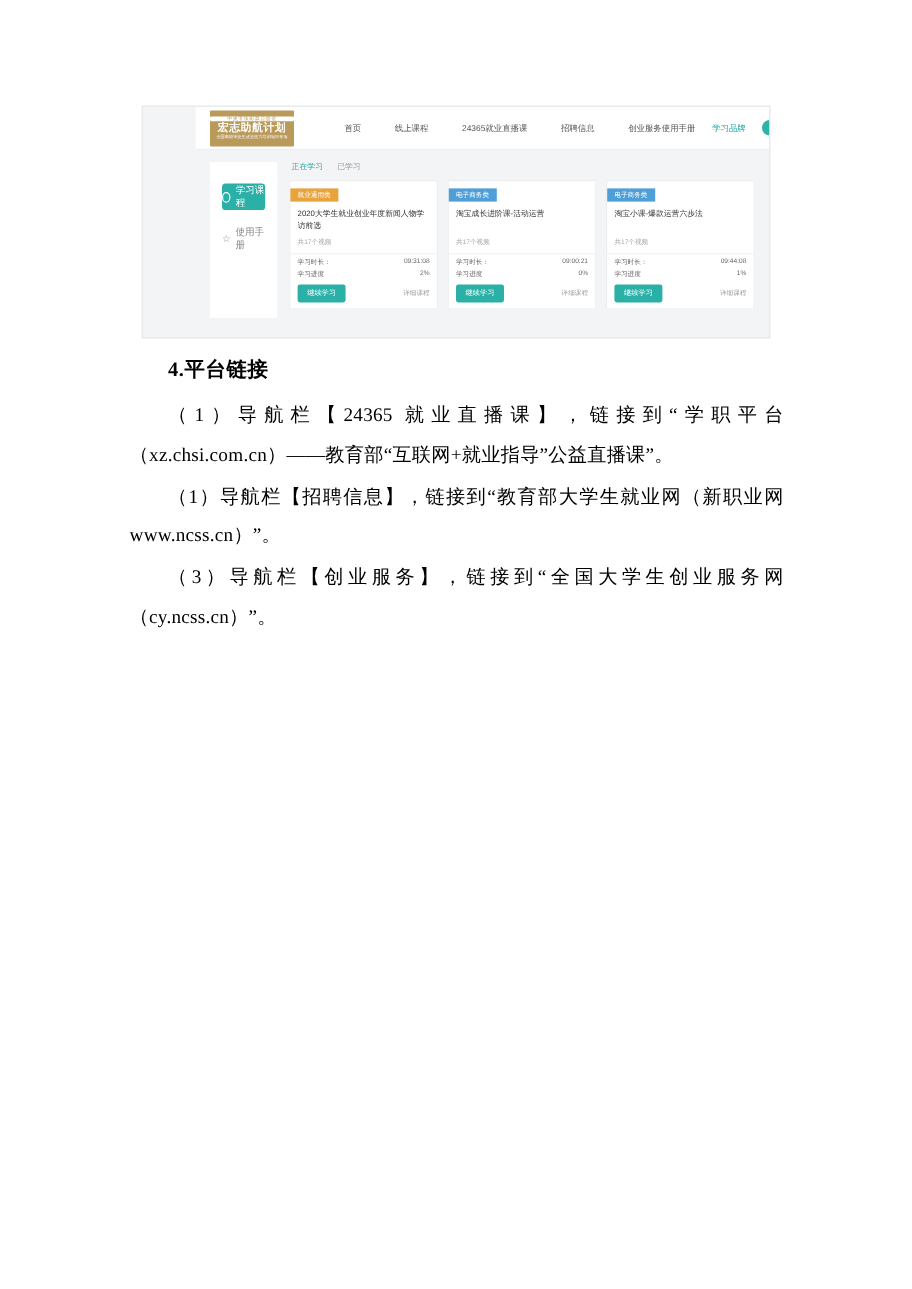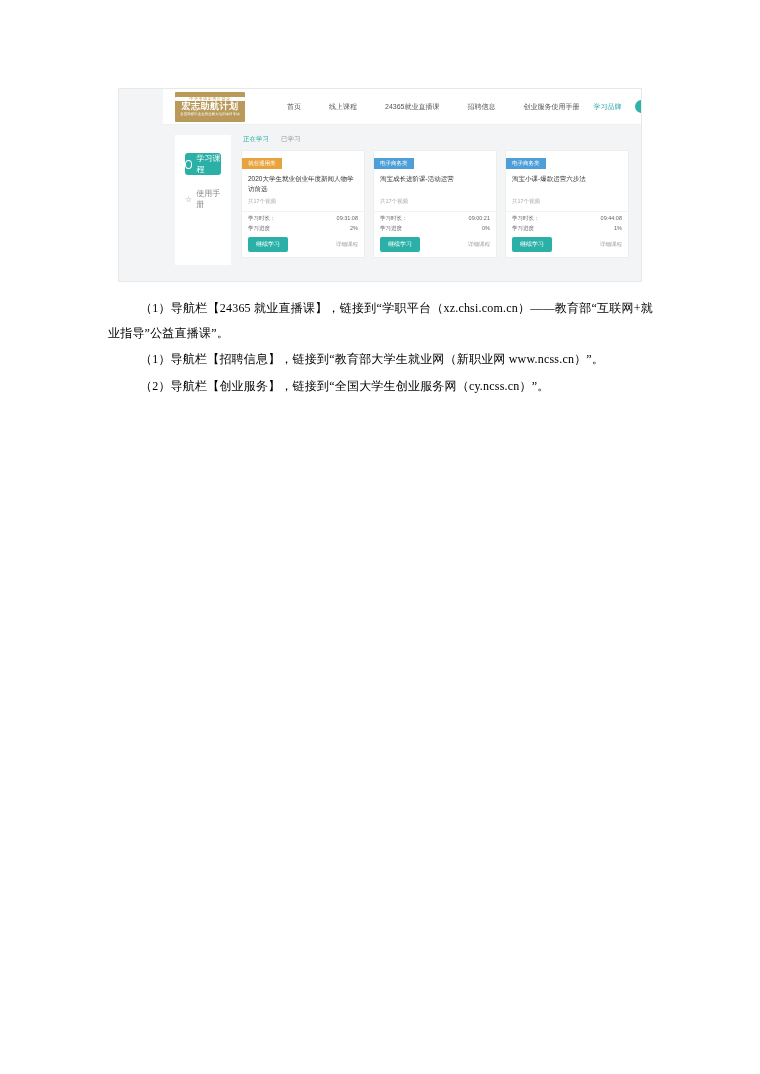--- a/index.html
+++ b/index.html
@@ -236,21 +236,21 @@
     width: 545px;
   }
   .heading {
     font-size: 17px;
     font-weight: bold;
     font-family: "Liberation Serif", serif;
     margin: 0 0 12px 32px;
     letter-spacing: .5px;
   }
   .para {
-    font-size: 12px;
+    font-size: 16px;
     line-height: 2.05;
     text-align: justify;
     margin: 0 0 2px 0;
     text-indent: 32px;
     font-family: "Liberation Serif", serif;
     letter-spacing: .2px;
   }
 </style>
 </head>
 <body>
@@ -355,18 +355,19 @@
               <span class="link-detail">详细课程</span>
             </div>
           </div>
 
         </div>
       </div>
     </div>
   </div>
 
   <div class="doc">
+    <div class="heading">4.平台链接</div>
     <p class="para">（1）导航栏【24365 就业直播课】，链接到“学职平台（xz.chsi.com.cn）——教育部“互联网+就业指导”公益直播课”。</p>
     <p class="para">（1）导航栏【招聘信息】，链接到“教育部大学生就业网（新职业网 www.ncss.cn）”。</p>
-    <p class="para">（2）导航栏【创业服务】，链接到“全国大学生创业服务网（cy.ncss.cn）”。</p>
+    <p class="para">（3）导航栏【创业服务】，链接到“全国大学生创业服务网（cy.ncss.cn）”。</p>
   </div>
 
 </div>
 
 </body></html>

